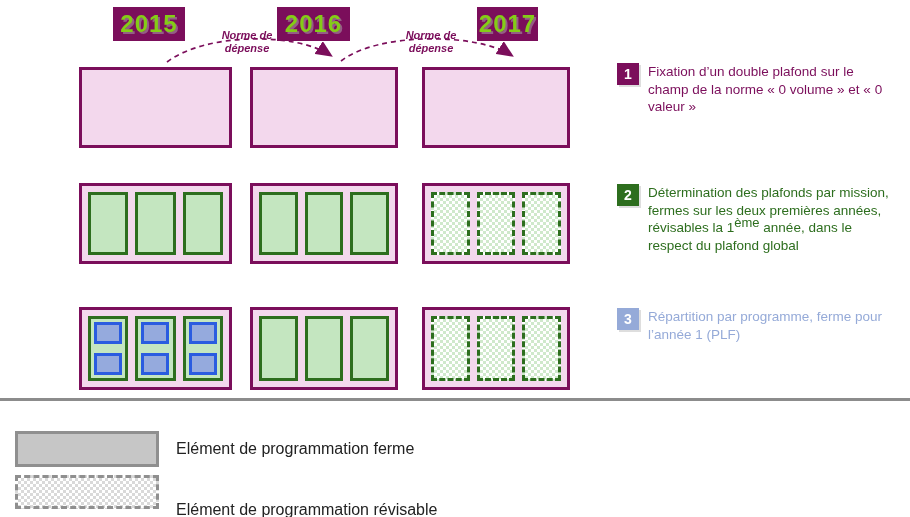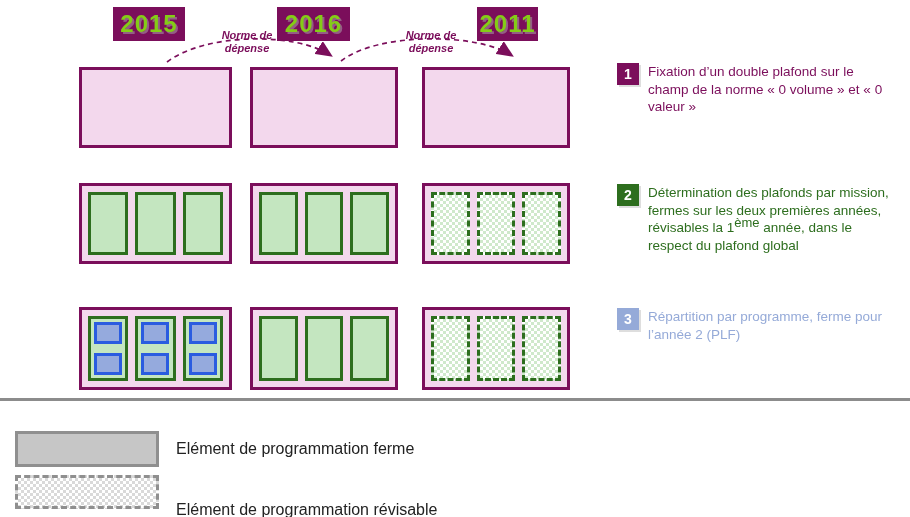--- a/index.html
+++ b/index.html
@@ -83,21 +83,21 @@
   .legend-label-1{top:440px;}
   .legend-label-2{top:501px;}
 </style>
 </head>
 <body>
 
 <div class="canvas">
 
   <div class="year-box year-2015">2015</div>
   <div class="year-box year-2016">2016</div>
-  <div class="year-box year-2017">2011</div>
+  <div class="year-box year-2017">2017</div>
 
   <svg class="arrow-svg" width="910" height="90" viewBox="0 0 910 90">
     <defs>
       <marker id="ah" markerWidth="10" markerHeight="9" refX="8" refY="4.5" orient="auto">
         <path d="M0,0 L10,4.5 L0,9 z" fill="#7b0e5b"></path>
       </marker>
     </defs>
     <path d="M 167 62 C 205 33, 295 32, 330 55" fill="none" stroke="#7b0e5b" stroke-width="1.7" stroke-dasharray="5 4" marker-end="url(#ah)"></path>
     <path d="M 341 61 C 378 32, 477 33, 511 55" fill="none" stroke="#7b0e5b" stroke-width="1.7" stroke-dasharray="5 4" marker-end="url(#ah)"></path>
   </svg>
@@ -152,21 +152,21 @@
   <div class="ann ann-1">
     <div class="badge badge-1">1</div>
     <div class="ann-text ann-text-1">Fixation d’un double plafond sur le champ de la norme « 0 volume » et « 0 valeur »</div>
   </div>
   <div class="ann ann-2">
     <div class="badge badge-2">2</div>
     <div class="ann-text ann-text-2"><span>Détermination des plafonds par mission, fermes sur les deux premières années, révisables la 1</span><sup>ème</sup><span> année, dans le respect du plafond global</span></div>
   </div>
   <div class="ann ann-3">
     <div class="badge badge-3">3</div>
-    <div class="ann-text ann-text-3">Répartition par programme, ferme pour l’année 2 (PLF)</div>
+    <div class="ann-text ann-text-3">Répartition par programme, ferme pour l’année 1 (PLF)</div>
   </div>
 
   <div class="separator"></div>
   <div class="legend-swatch firm"></div>
   <div class="legend-label legend-label-1">Elément de programmation ferme</div>
   <div class="legend-swatch revisable"></div>
   <div class="legend-label legend-label-2">Elément de programmation révisable</div>
 
 </div>
 

